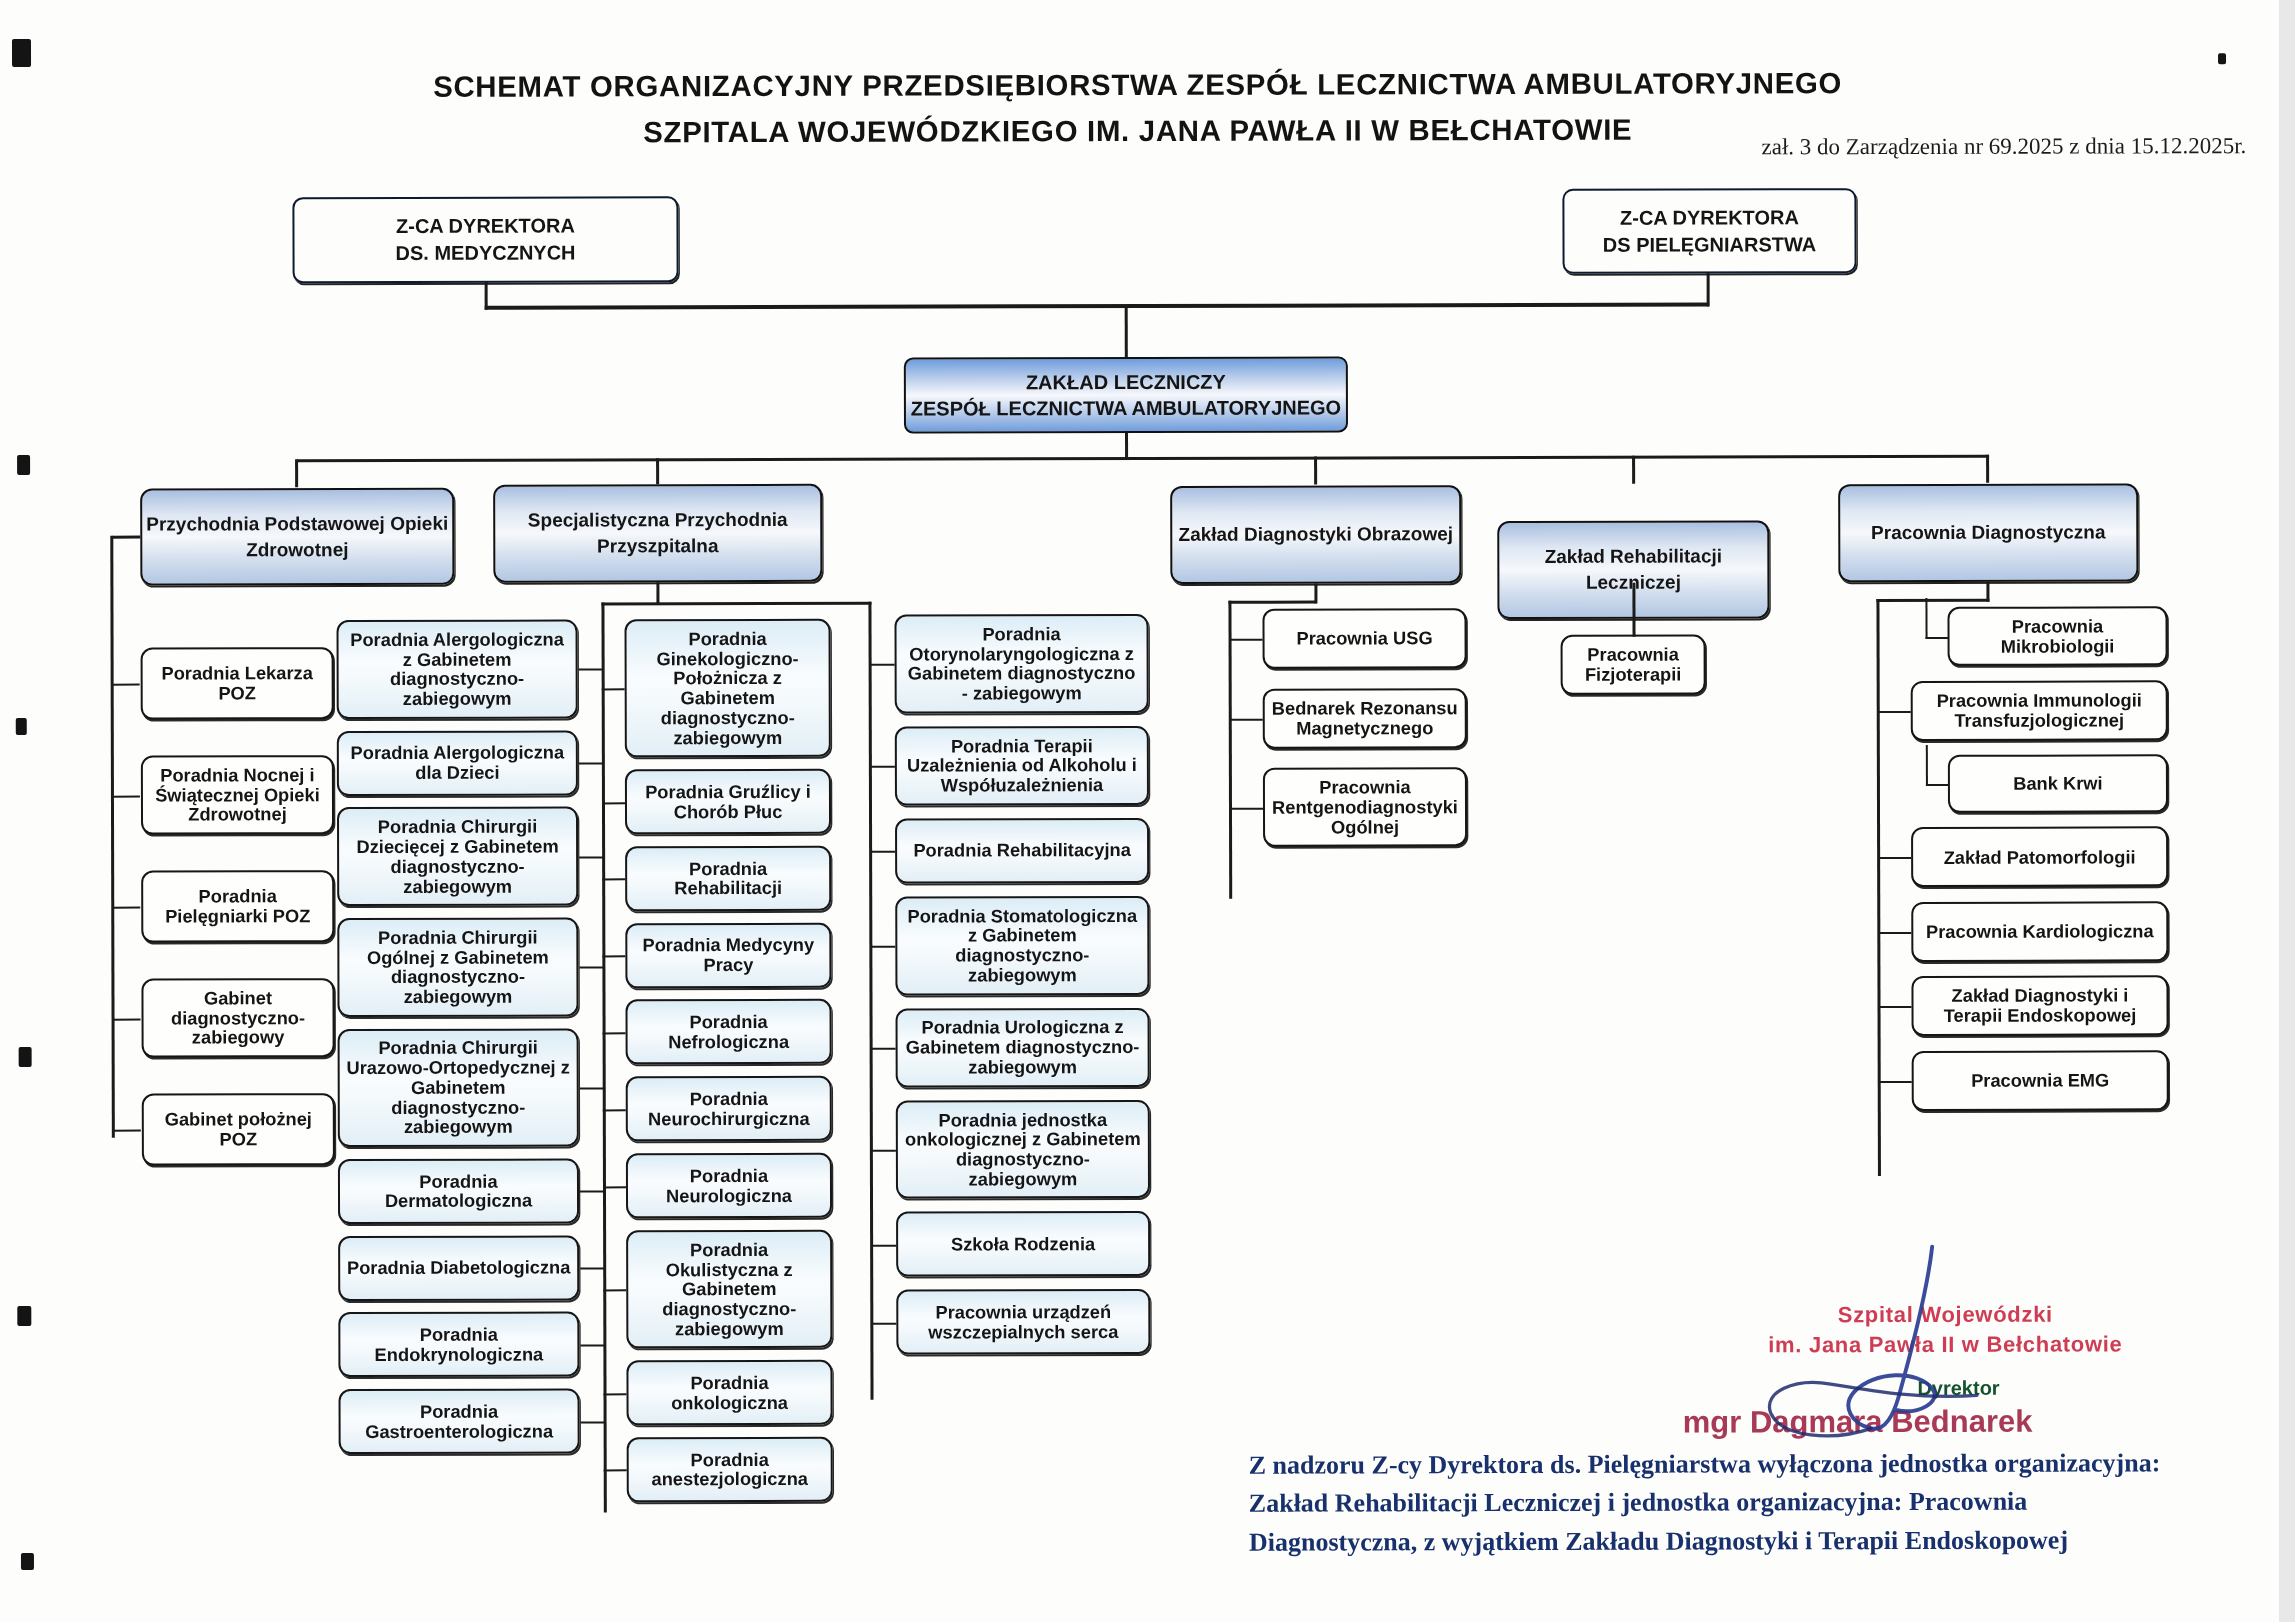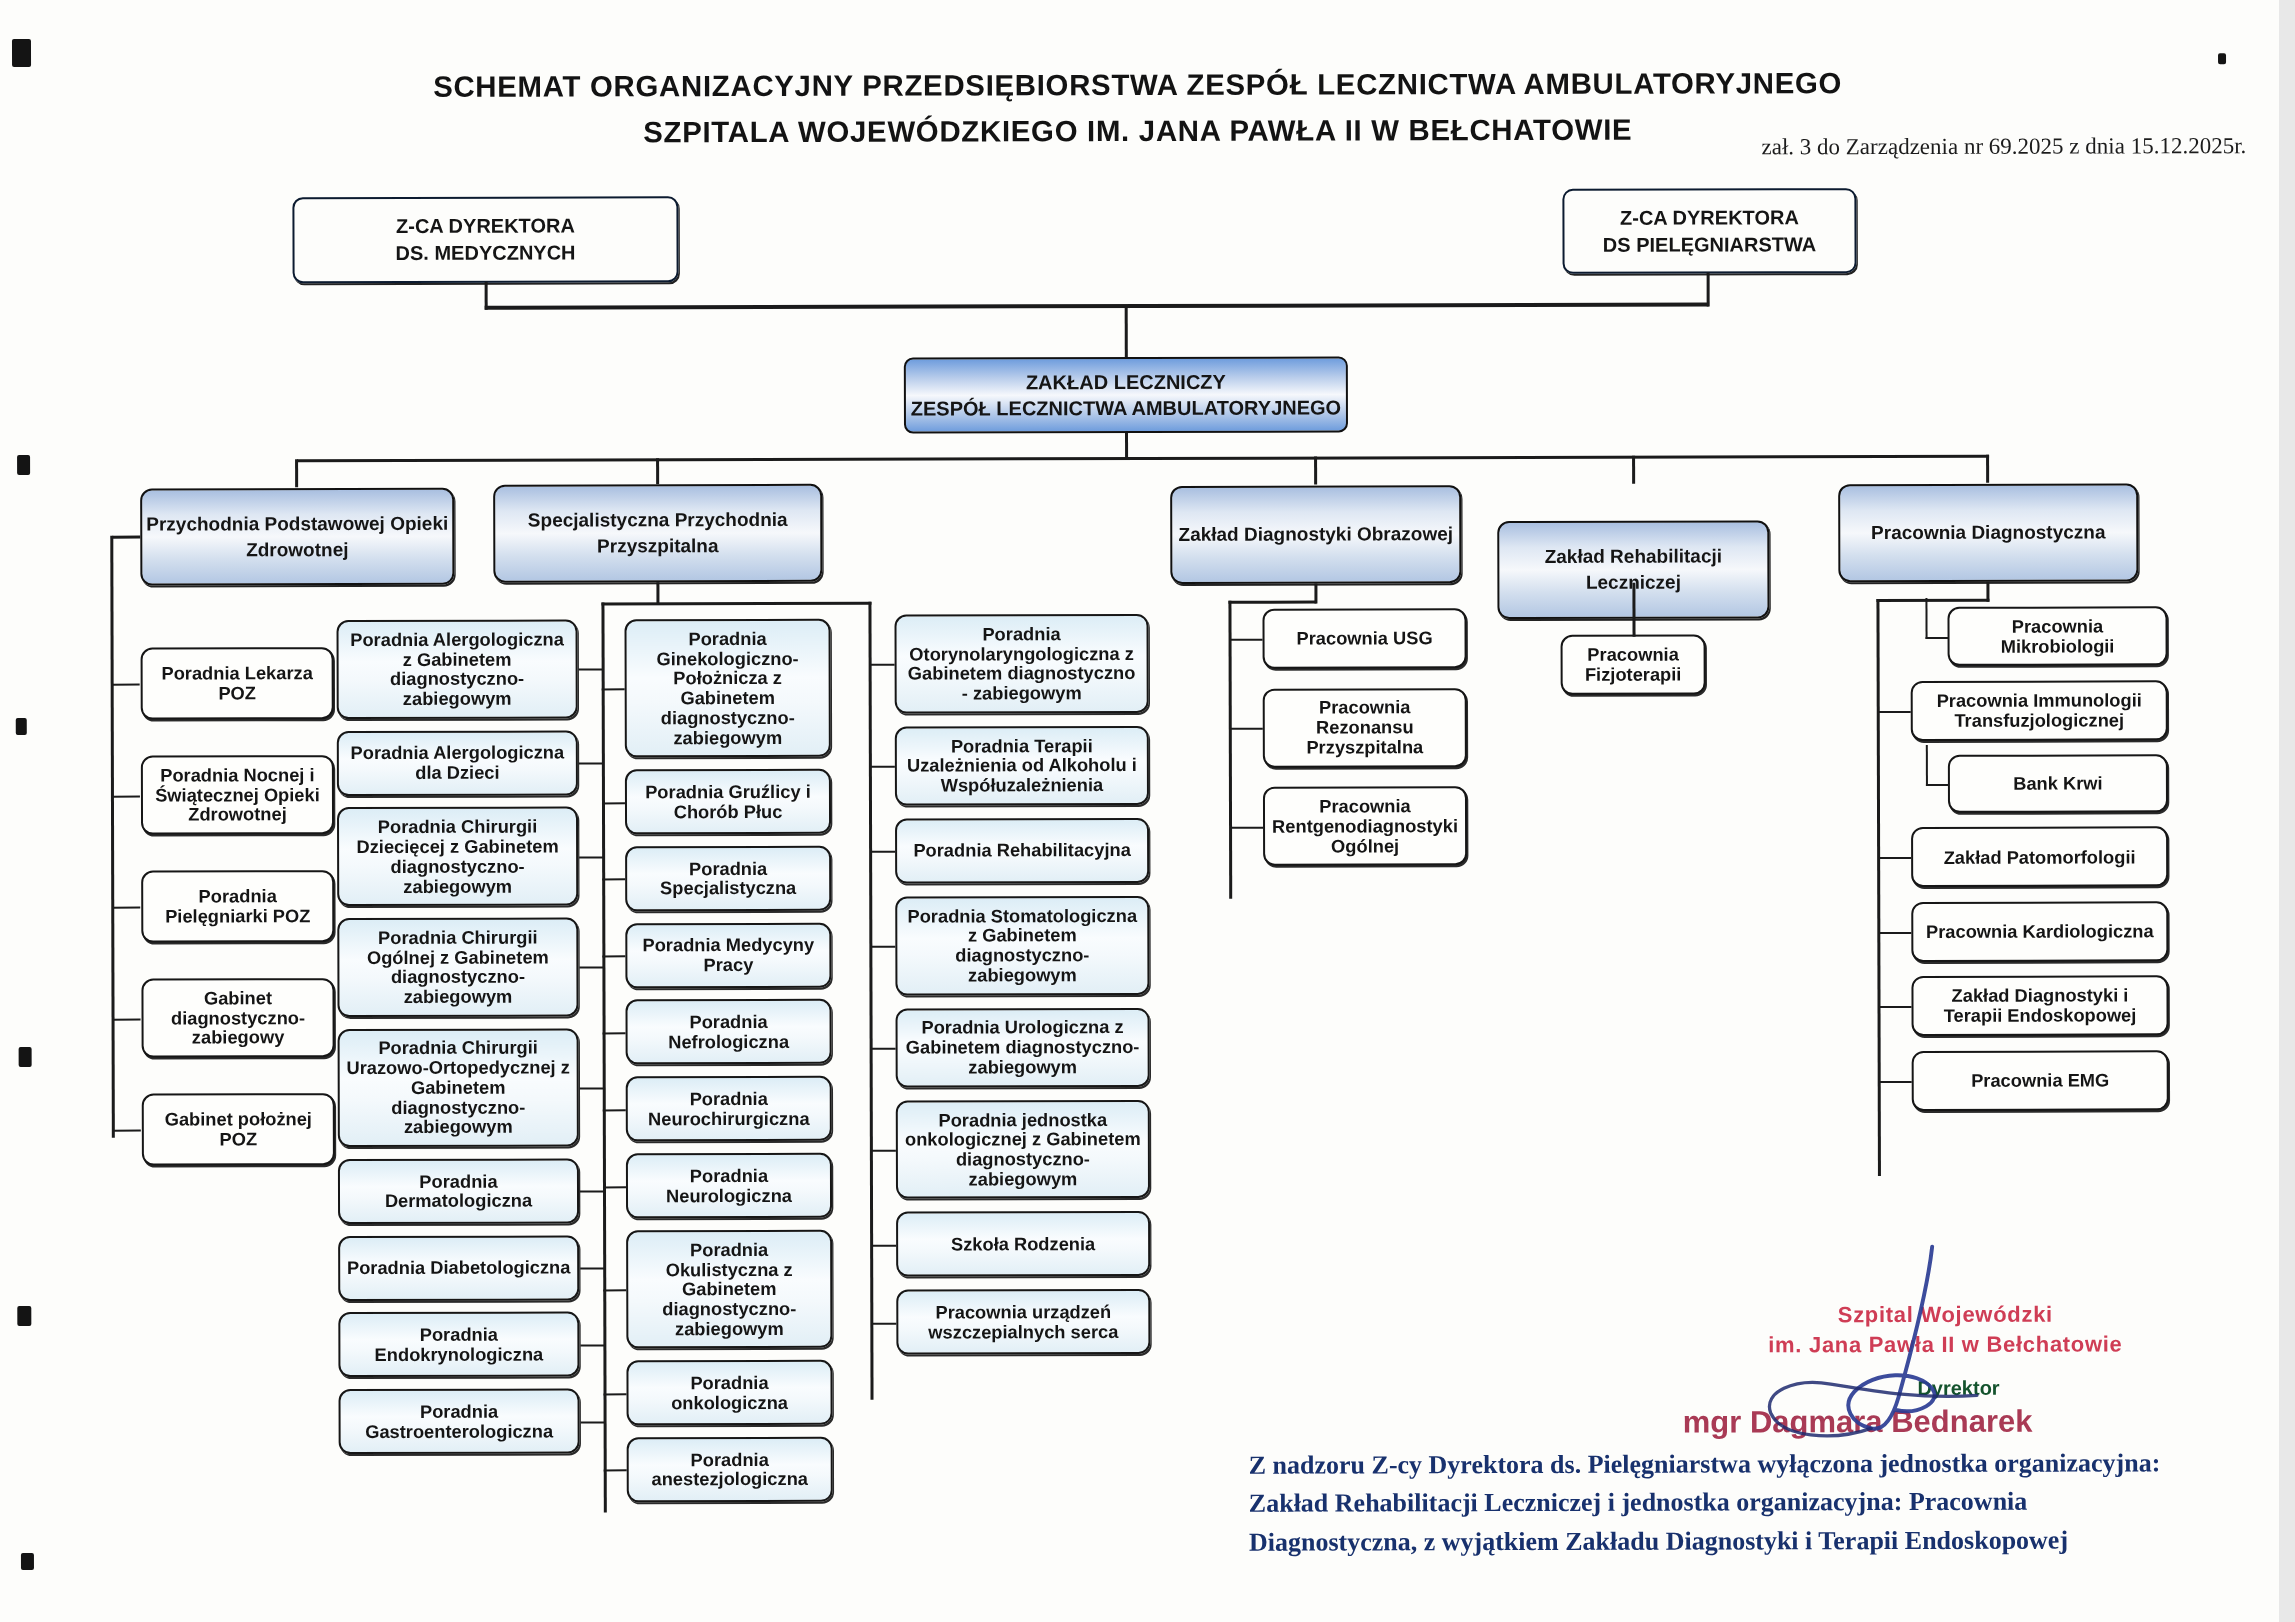--- a/index.html
+++ b/index.html
@@ -152,42 +152,42 @@
         <div class="node">Poradnia Chirurgii Ogólnej z Gabinetem diagnostyczno-zabiegowym</div>
         <div class="node">Poradnia Chirurgii Urazowo-Ortopedycznej z Gabinetem diagnostyczno-zabiegowym</div>
         <div class="node">Poradnia Dermatologiczna</div>
         <div class="node">Poradnia Diabetologiczna</div>
         <div class="node">Poradnia Endokrynologiczna</div>
         <div class="node">Poradnia Gastroenterologiczna</div>
       </div>
   <div class="col tintcol" id="col-b">
         <div class="node">Poradnia Ginekologiczno-Położnicza z Gabinetem diagnostyczno-zabiegowym</div>
         <div class="node">Poradnia Gruźlicy i Chorób Płuc</div>
-        <div class="node">Poradnia Specjalistyczna</div>
+        <div class="node">Poradnia Rehabilitacji</div>
         <div class="node">Poradnia Medycyny Pracy</div>
         <div class="node">Poradnia Nefrologiczna</div>
         <div class="node">Poradnia Neurochirurgiczna</div>
         <div class="node">Poradnia Neurologiczna</div>
         <div class="node">Poradnia Okulistyczna z Gabinetem diagnostyczno-zabiegowym</div>
         <div class="node">Poradnia onkologiczna</div>
         <div class="node">Poradnia anestezjologiczna</div>
       </div>
   <div class="col tintcol" id="col-c">
         <div class="node">Poradnia Otorynolaryngologiczna z Gabinetem diagnostyczno - zabiegowym</div>
         <div class="node">Poradnia Terapii Uzależnienia od Alkoholu i Współuzależnienia</div>
         <div class="node">Poradnia Rehabilitacyjna</div>
         <div class="node">Poradnia Stomatologiczna z Gabinetem diagnostyczno-zabiegowym</div>
         <div class="node">Poradnia Urologiczna z Gabinetem diagnostyczno-zabiegowym</div>
         <div class="node">Poradnia jednostka onkologicznej z Gabinetem diagnostyczno-zabiegowym</div>
         <div class="node">Szkoła Rodzenia</div>
         <div class="node">Pracownia urządzeń wszczepialnych serca</div>
       </div>
   <div class="col" id="col-obraz">
         <div class="node">Pracownia USG</div>
-        <div class="node">Pracownia Rezonansu Przyszpitalna</div>
+        <div class="node">Bednarek Rezonansu Magnetycznego</div>
         <div class="node">Pracownia Rentgenodiagnostyki Ogólnej</div>
       </div>
   <div class="col" id="col-rehab">
         <div class="node">Pracownia Fizjoterapii</div>
       </div>
   <div class="col" id="col-diag">
         <div class="node sub">Pracownia Mikrobiologii</div>
         <div class="node">Pracownia Immunologii Transfuzjologicznej</div>
         <div class="node sub">Bank Krwi</div>
         <div class="node">Zakład Patomorfologii</div>

